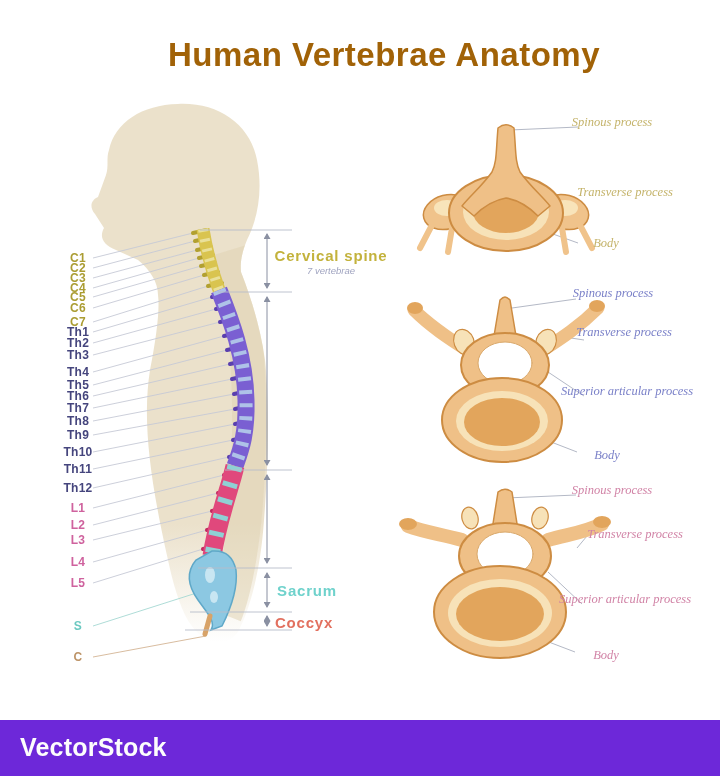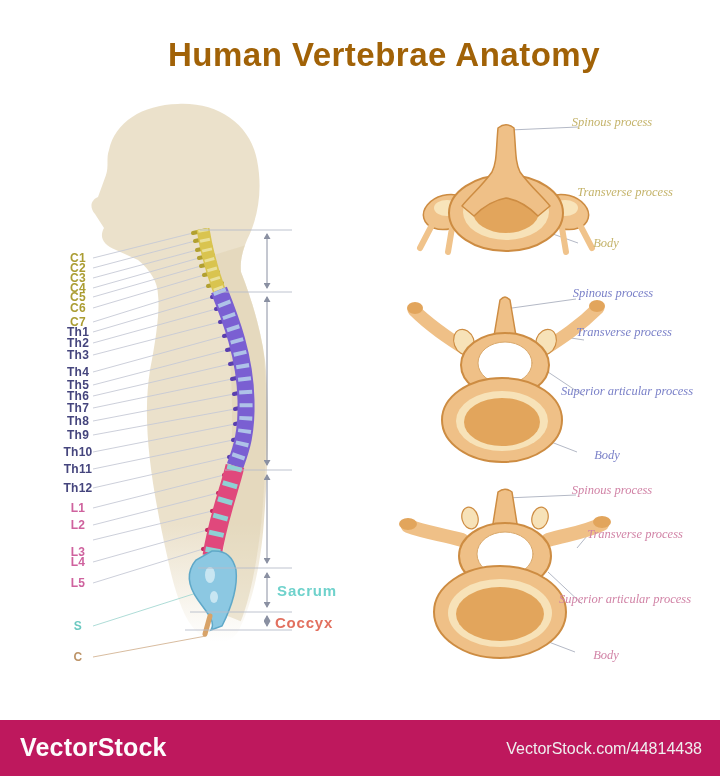--- a/index.html
+++ b/index.html
@@ -13,21 +13,21 @@
                font-size:12px;font-weight:bold;letter-spacing:.3px;line-height:12px;}
   
   .section{position:absolute;text-align:center;}
   .section-name{font-size:15px;font-weight:bold;letter-spacing:.8px;line-height:17px;}
   .section-sub{font-size:9.5px;font-style:italic;color:#a0a4c0;line-height:13px;}
   
   .vlabel{position:absolute;width:120px;text-align:center;font-family:"Liberation Serif",serif;
           font-style:italic;font-size:12.5px;line-height:14.5px;}
   .vlabel.wide{width:150px;}
   
-  .footer{position:absolute;left:0;top:720px;width:720px;height:56px;background:#be185d;}
+  .footer{position:absolute;left:0;top:720px;width:720px;height:56px;background:#6d28d9;}
   .brand{position:absolute;left:20px;top:13px;color:#fdfdfd;font-size:25px;font-weight:bold;
          letter-spacing:.2px;font-family:"Liberation Sans",sans-serif;}
   .credit{position:absolute;right:18px;top:20px;color:#efefef;font-size:16px;
           font-family:"Liberation Sans",sans-serif;}
 </style>
 </head>
 <body>
 
 <div class="page">
 
@@ -230,27 +230,31 @@
       <div class="spine-label" style="top: 379px; color: rgb(69, 69, 125);">Th5</div>
       <div class="spine-label" style="top: 390px; color: rgb(69, 69, 125);">Th6</div>
       <div class="spine-label" style="top: 402px; color: rgb(69, 69, 125);">Th7</div>
       <div class="spine-label" style="top: 415px; color: rgb(69, 69, 125);">Th8</div>
       <div class="spine-label" style="top: 429px; color: rgb(69, 69, 125);">Th9</div>
       <div class="spine-label" style="top: 446px; color: rgb(69, 69, 125);">Th10</div>
       <div class="spine-label" style="top: 463px; color: rgb(69, 69, 125);">Th11</div>
       <div class="spine-label" style="top: 482px; color: rgb(69, 69, 125);">Th12</div>
       <div class="spine-label" style="top: 502px; color: rgb(207, 98, 158);">L1</div>
       <div class="spine-label" style="top: 519px; color: rgb(207, 98, 158);">L2</div>
-      <div class="spine-label" style="top: 534px; color: rgb(207, 98, 158); margin-top: 12px;">L3</div>
+      <div class="spine-label" style="top: 534px; color: rgb(207, 98, 158);">L3</div>
       <div class="spine-label" style="top: 556px; color: rgb(207, 98, 158);">L4</div>
       <div class="spine-label" style="top: 577px; color: rgb(207, 98, 158);">L5</div>
       <div class="spine-label" style="top: 620px; color: rgb(108, 201, 193);">S</div>
       <div class="spine-label" style="top: 651px; color: rgb(189, 148, 104);">C</div>
     </div>
 
+  <div class="section" style="left:271px;top:247px;width:120px;">
+    <div class="section-name" style="color: rgb(195, 178, 60);">Cervical spine</div>
+    <div class="section-sub">7 vertebrae</div>
+  </div>
   <div class="section" style="left:247px;top:582px;width:120px;">
     <div class="section-name" style="color: rgb(111, 210, 204);">Sacrum</div>
   </div>
   <div class="section" style="left:244px;top:614px;width:120px;">
     <div class="section-name" style="color: rgb(226, 112, 95);">Coccyx</div>
   </div>
 
   <div class="vlabel" style="left: 552px; top: 115px; color: rgb(196, 179, 106);">Spinous process</div>
   <div class="vlabel" style="left: 565px; top: 185px; color: rgb(196, 179, 106);">Transverse process</div>
   <div class="vlabel" style="left: 546px; top: 236px; color: rgb(196, 179, 106);">Body</div>
@@ -260,16 +264,15 @@
   <div class="vlabel wide" style="left: 552px; top: 384px; color: rgb(122, 128, 200);">Superior articular process</div>
   <div class="vlabel" style="left: 547px; top: 448px; color: rgb(122, 128, 200);">Body</div>
 
   <div class="vlabel" style="left: 552px; top: 483px; color: rgb(209, 131, 166);">Spinous process</div>
   <div class="vlabel" style="left: 575px; top: 527px; color: rgb(209, 131, 166);">Transverse process</div>
   <div class="vlabel wide" style="left: 550px; top: 592px; color: rgb(209, 131, 166);">Superior articular process</div>
   <div class="vlabel" style="left: 546px; top: 648px; color: rgb(209, 131, 166);">Body</div>
 
   <div class="footer">
     <div class="brand">VectorStock</div>
-    <div class="credit">VectorStock.com/44814438</div>
   </div>
 
 </div>
 
 </body></html>

